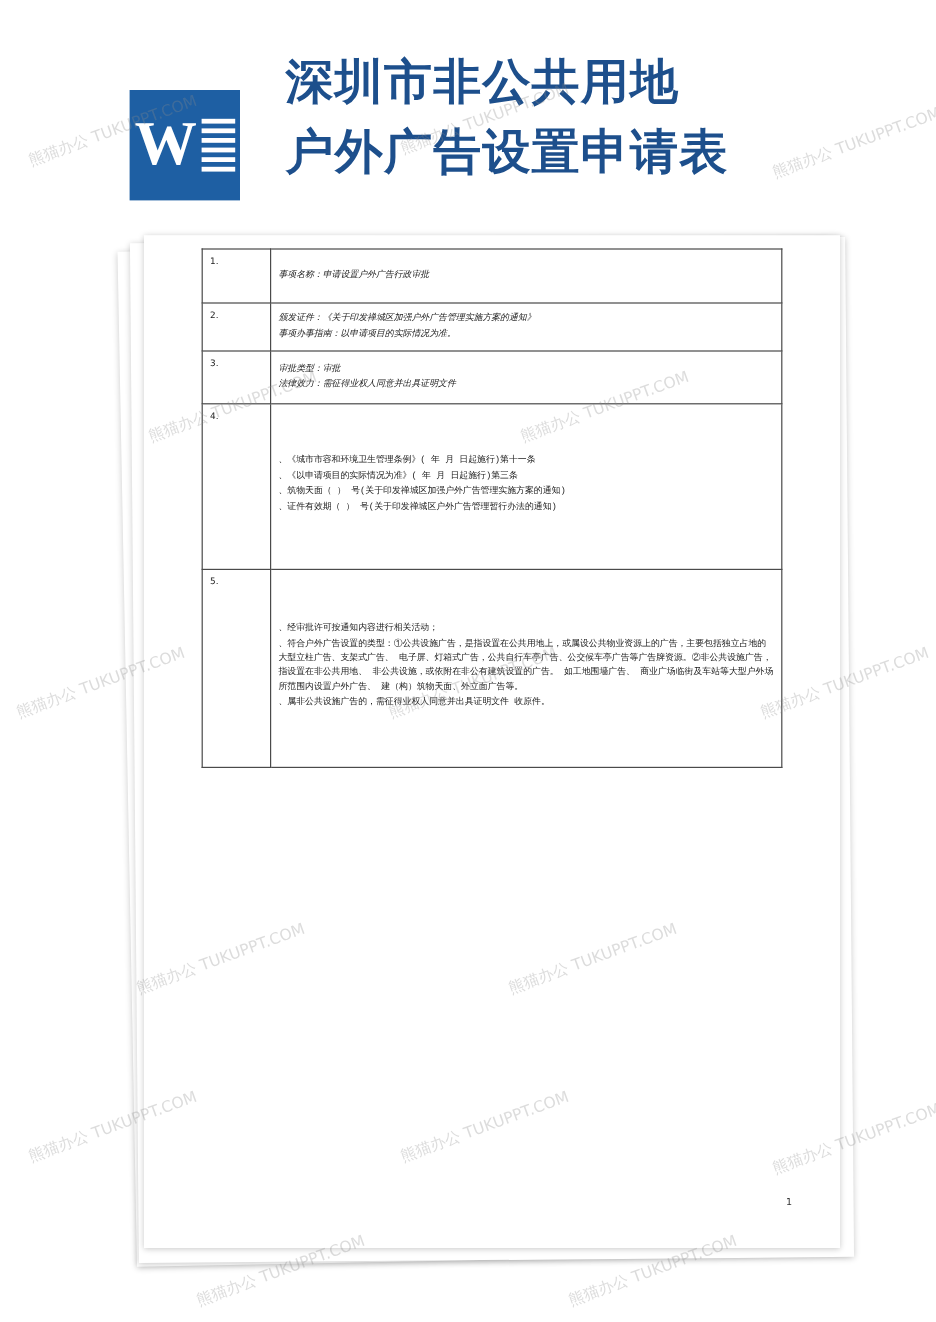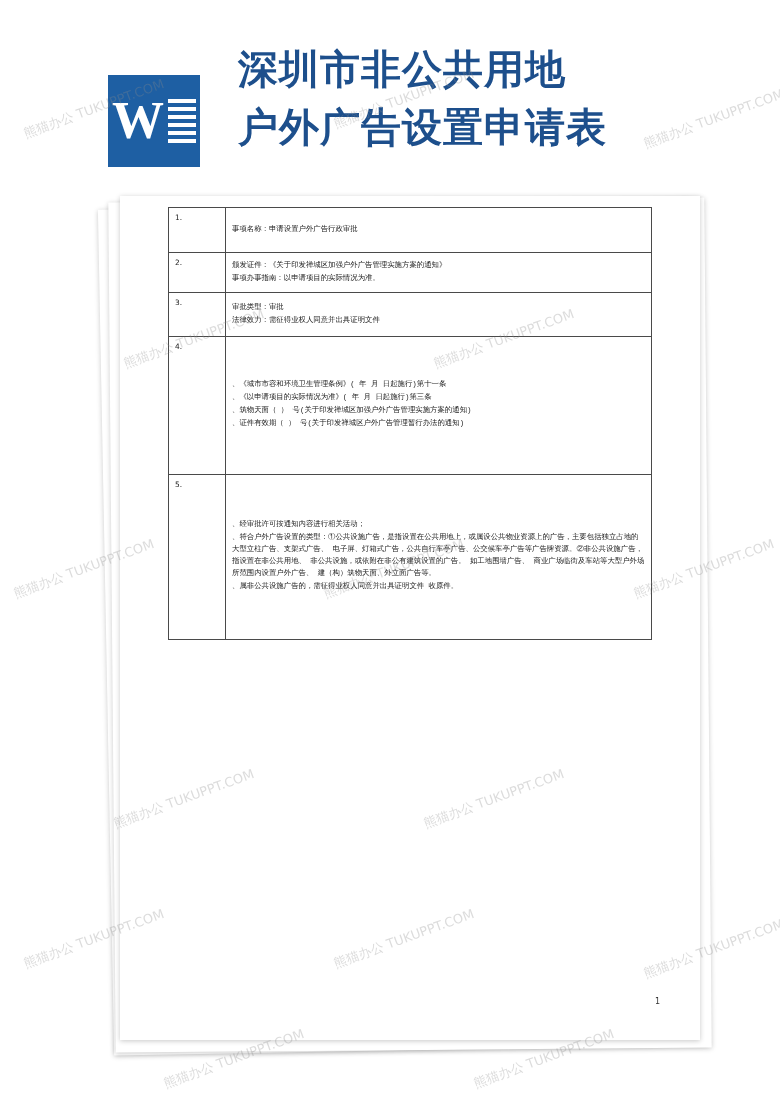--- a/index.html
+++ b/index.html
@@ -160,21 +160,21 @@
   }
   td.body p {
     margin: 0 0 1px 0;
   }
   .r1 td { height: 35px; }
   .r2 td { height: 30px; }
   .r3 td { height: 34px; }
   .r4 td { height: 128px; }
   .r5 td { height: 155px; }
   .r4 td.body, .r5 td.body { vertical-align: middle; font-family: Liberation Mono, monospace; }
-  .r1 td.body, .r2 td.body, .r3 td.body { vertical-align: middle; }
+  .r1 td.body, .r2 td.body, .r3 td.body { vertical-align: middle; font-style: italic; }
 
   .page-num {
     position: absolute;
     right: 40px;
     bottom: 34px;
     font-size: 8px;
     color: #333;
     font-family: "DejaVu Sans", sans-serif;
   }
 

